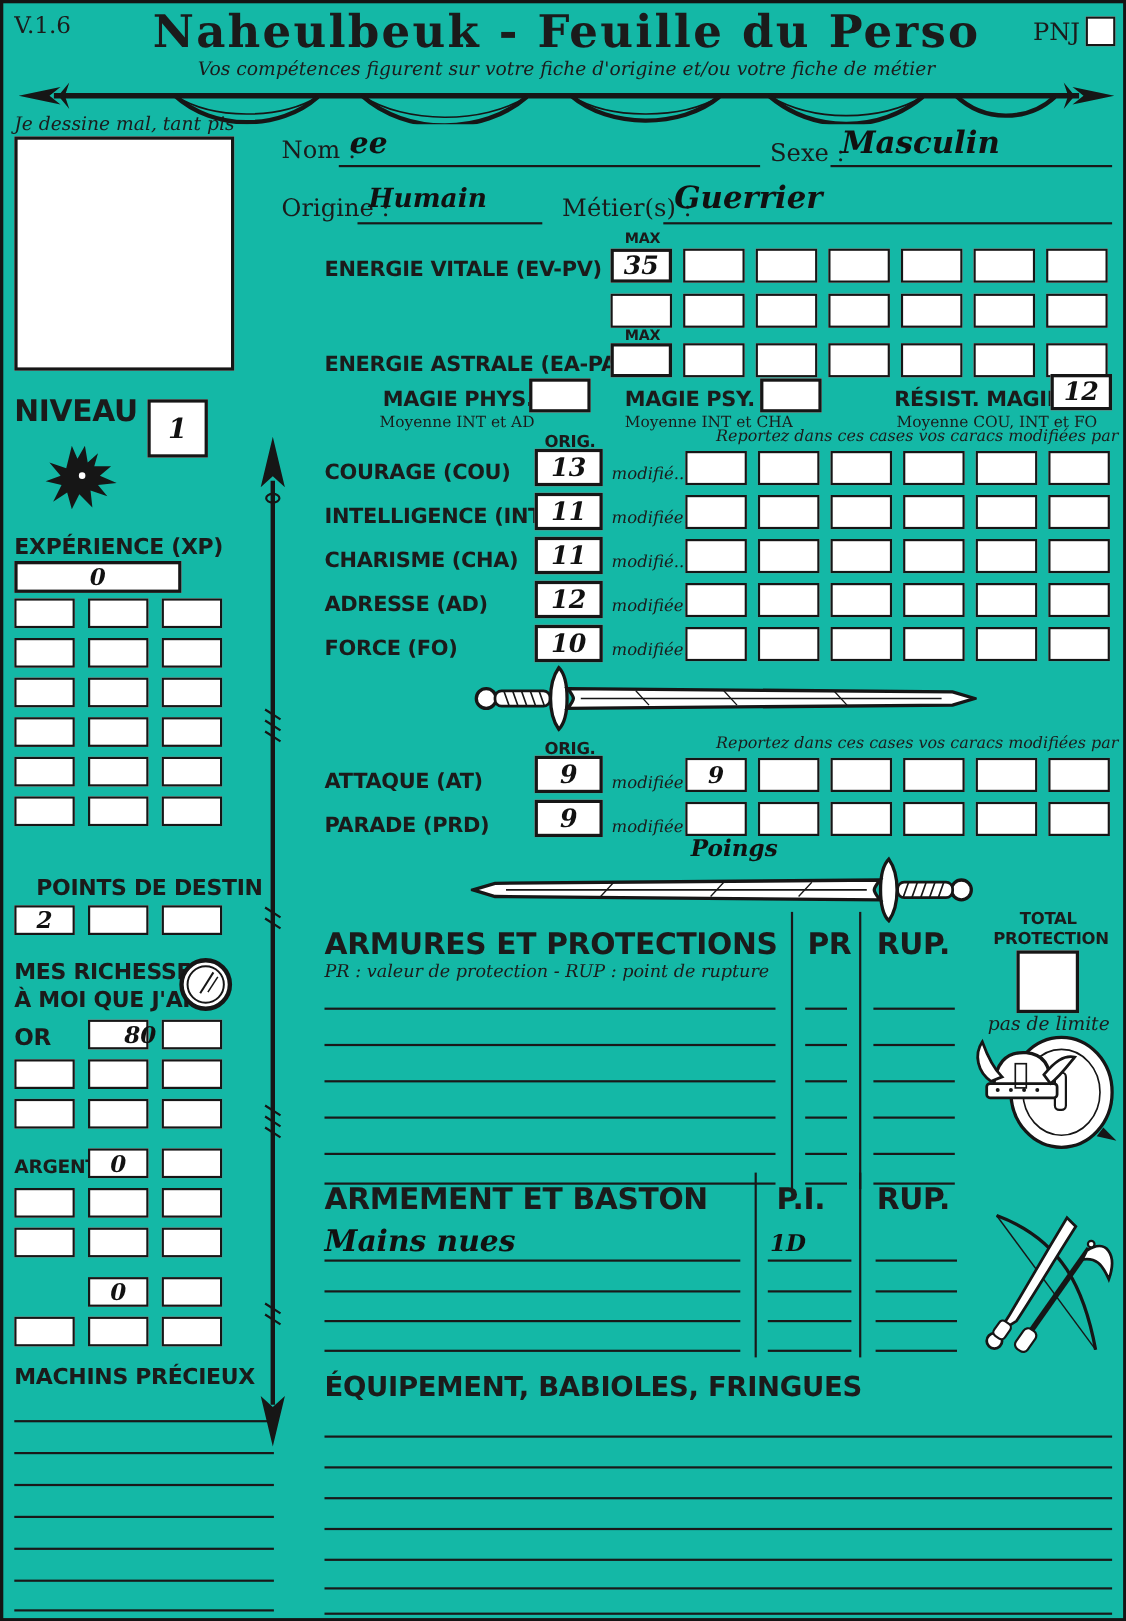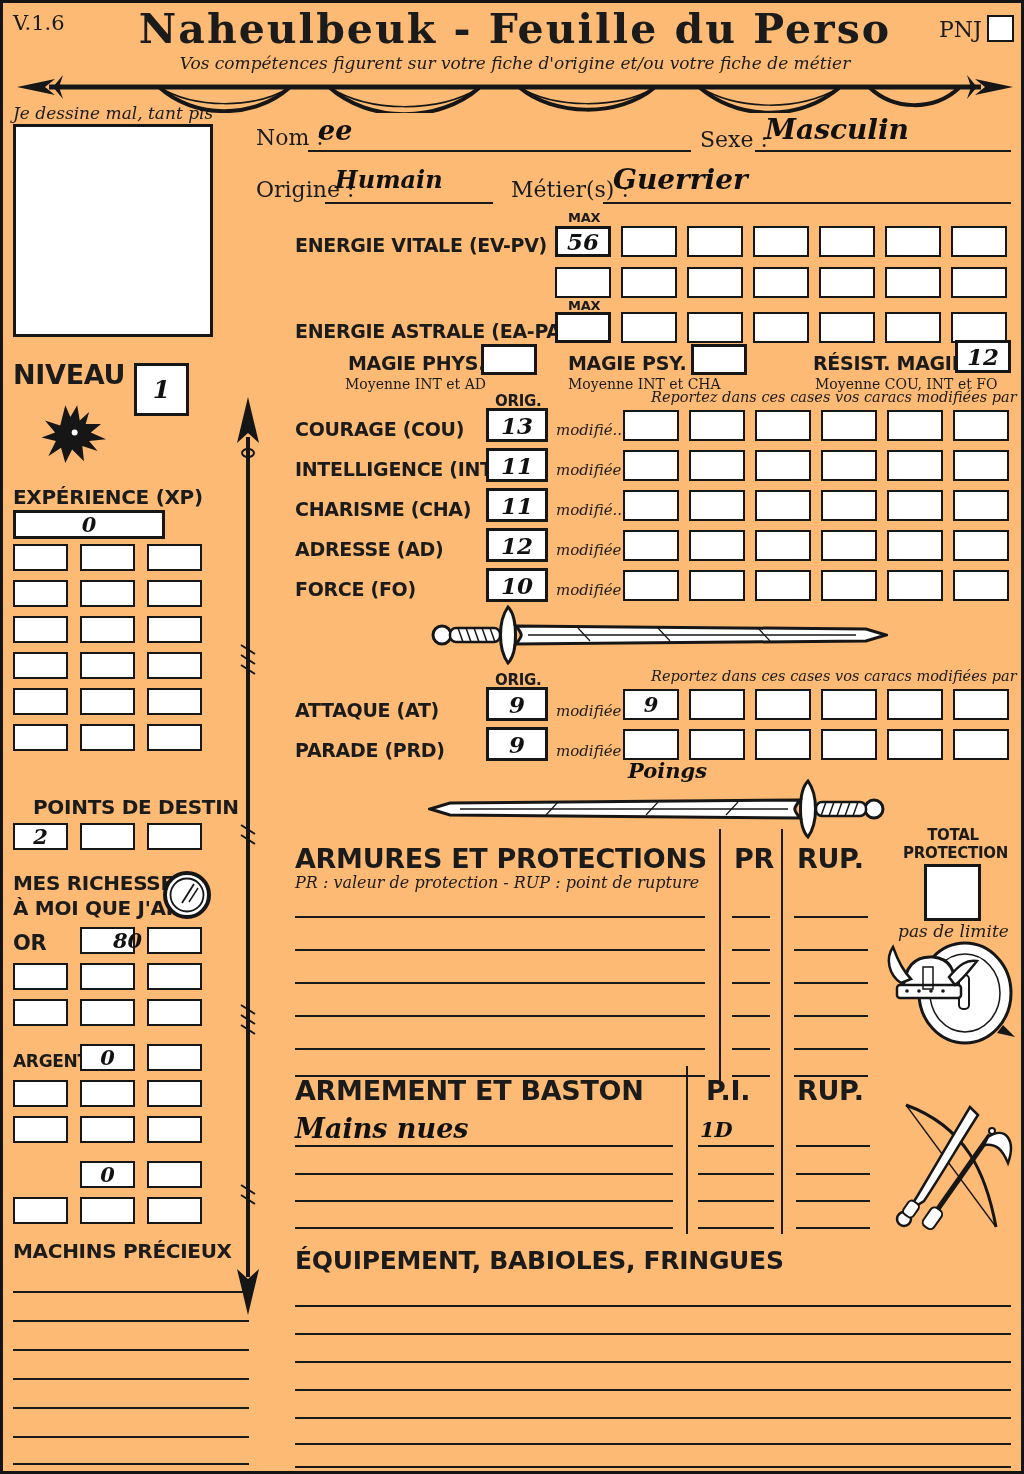--- a/index.html
+++ b/index.html
@@ -1,16 +1,16 @@
 <!DOCTYPE html>
 <html><head>
 <meta charset="utf-8">
 <style>
   html,body{margin:0;padding:0;background:#888;}
-  .page{position:relative;width:1024px;height:1474px;background:#fdba74;border:3px solid #141414;
+  .page{position:relative;width:1024px;height:1474px;background:#14b8a6;border:3px solid #141414;
         box-sizing:border-box;overflow:hidden;font-family:"DejaVu Serif",serif;color:#1b1b1b;}
   .abs{position:absolute;white-space:nowrap;}
   .display{font-family:"DejaVu Sans",sans-serif;font-weight:800;letter-spacing:-0.3px;color:#1b1b1b;}
   .serif{font-family:"DejaVu Serif",serif;color:#1b1b1b;}
   .hand{font-family:"DejaVu Serif",serif;font-style:italic;font-weight:700;color:#111;}
   .cal{font-family:"DejaVu Serif",serif;font-style:italic;font-weight:500;color:#1b1b1b;}
   .title{font-family:"DejaVu Serif",serif;font-weight:700;letter-spacing:2px;}
   .box{box-sizing:border-box;border:3px solid #161616;background:#fff;display:flex;align-items:center;justify-content:center;}
   .b{box-sizing:border-box;width:56px;height:31px;border:2.5px solid #161616;background:#fff;display:flex;align-items:center;justify-content:center;}
   .cell{box-sizing:border-box;width:55px;height:27px;border:2.5px solid #161616;background:#fff;display:flex;align-items:center;justify-content:center;}
@@ -198,21 +198,21 @@
   <div class="abs hand" style="left:332px;top:162px;font-size:24px;">Humain</div>
   <div class="wline" style="left:322px;top:199px;width:168px;"></div>
   <div class="abs serif" style="left:508px;top:174px;font-size:22px;">Métier(s) :</div>
   <div class="abs hand" style="left:610px;top:160px;font-size:28px;">Guerrier</div>
   <div class="wline" style="left:600px;top:199px;width:408px;"></div>
 
   <div class="abs display" style="left:565px;top:207px;font-size:13px;">MAX</div>
   <div class="abs display" style="left:292px;top:231px;font-size:19px;">ENERGIE VITALE (EV-PV)</div>
   <div class="boxrow" style="left:552px;top:223px;">
     <div class="b" style="border-width:3px;">
-        <span class="hand" style="font-size:23px;">56</span>
+        <span class="hand" style="font-size:23px;">35</span>
       </div>
     <div class="b"></div>
       <div class="b"></div>
     <div class="b"></div>
       <div class="b"></div>
     <div class="b"></div>
       <div class="b"></div>
   </div>
   <div class="boxrow" style="left:552px;top:264px;">
     <div class="b"></div>

